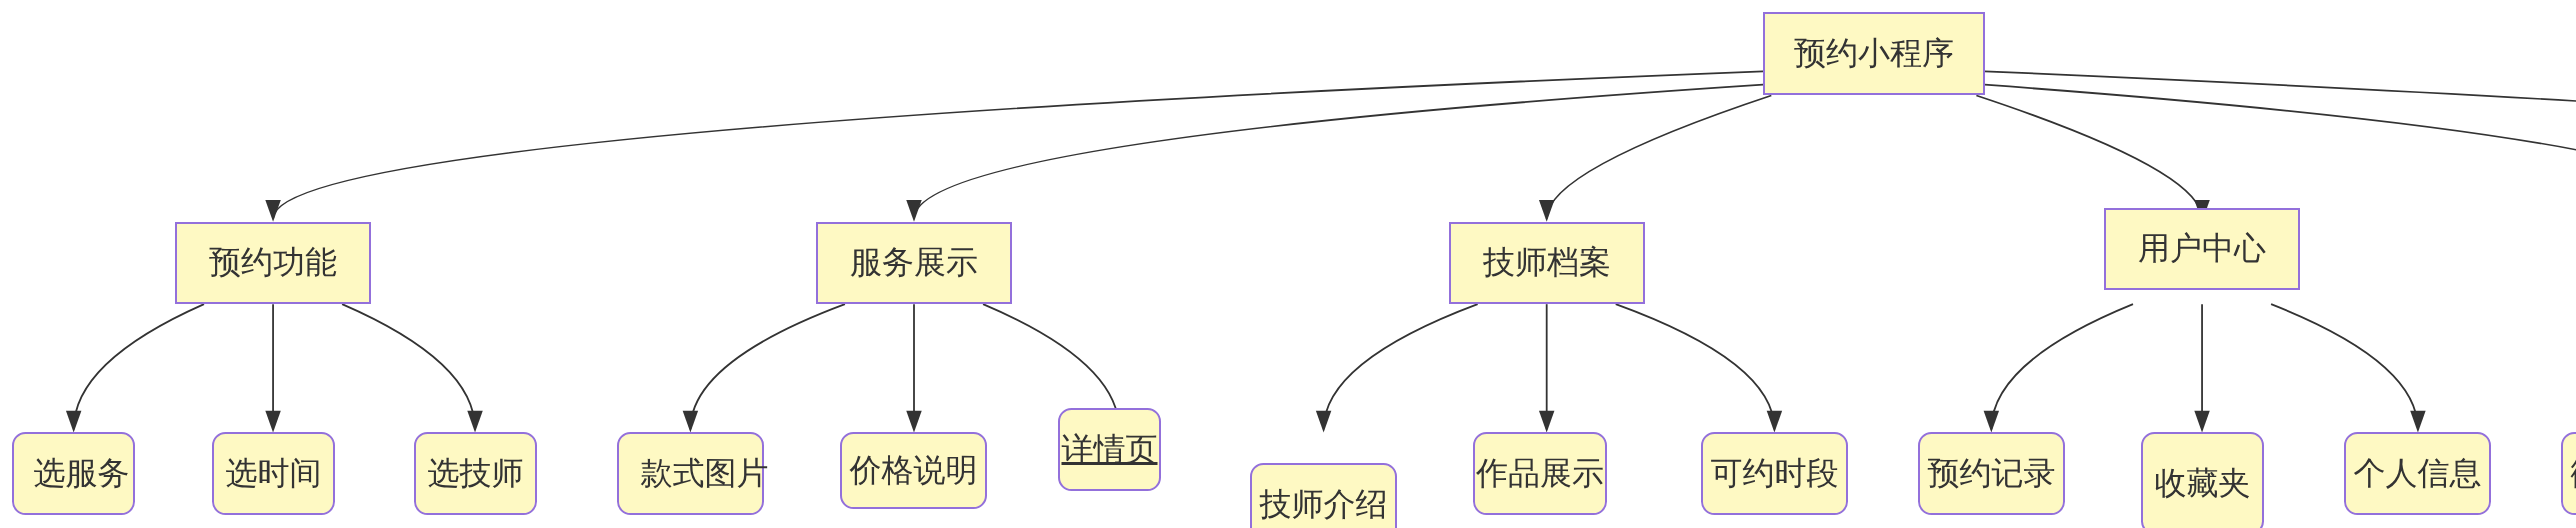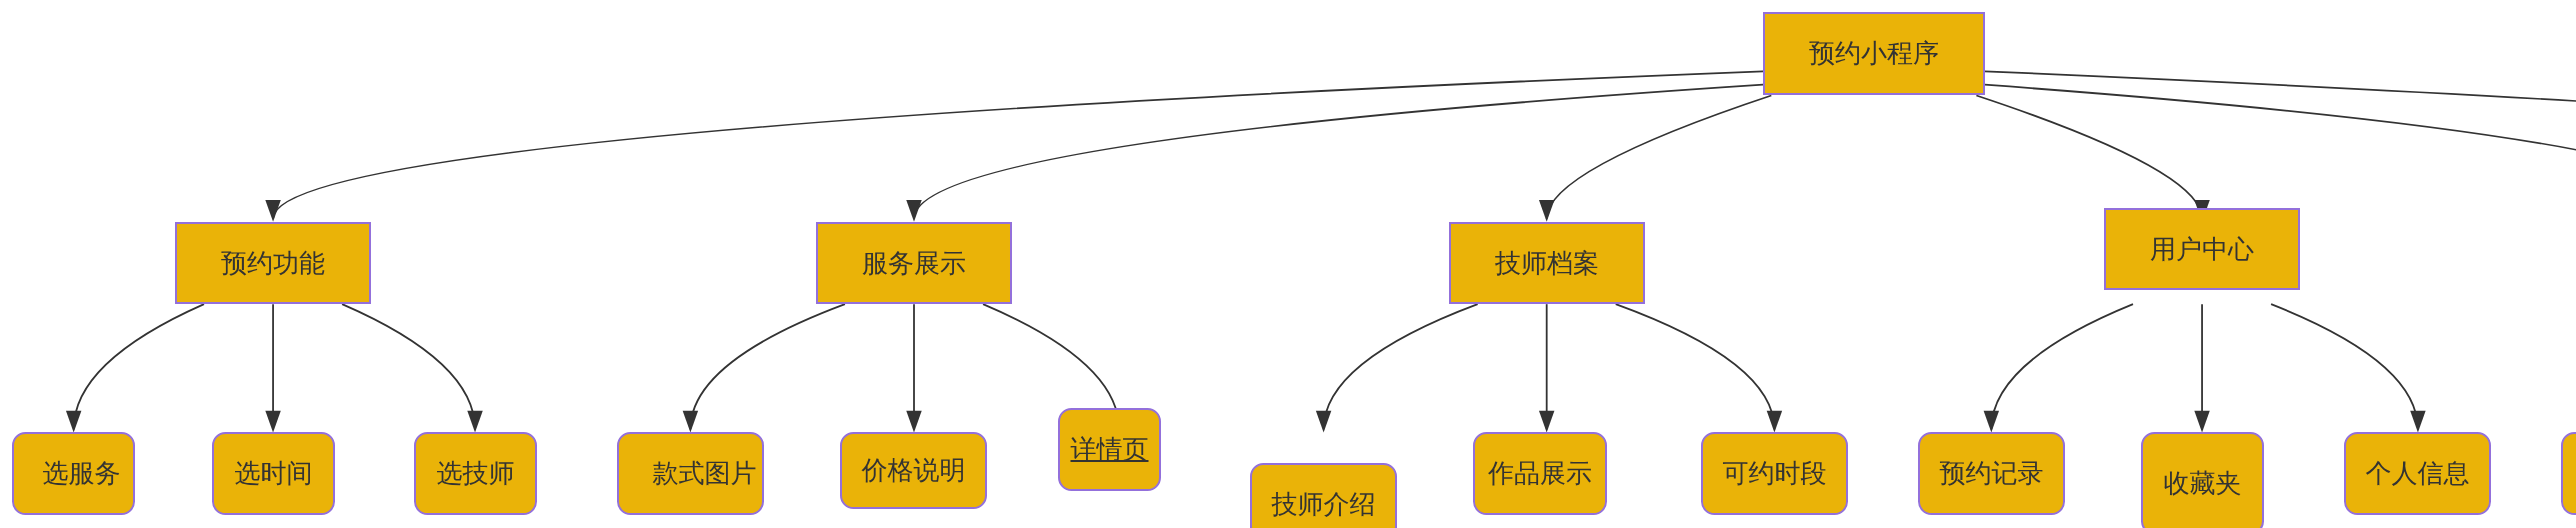--- a/index.html
+++ b/index.html
@@ -31,24 +31,24 @@
   .edge-arrow {
     fill: #333333;
     stroke: none;
   }
   .node {
     position: absolute;
     box-sizing: border-box;
     display: flex;
     align-items: center;
     justify-content: center;
-    background: #eab308;
+    background: #fef9c3;
     border: 2.1px solid #9370DB;
     color: #333333;
-    font-size: 26px;
+    font-size: 32px;
     white-space: nowrap;
     z-index: 2;
   }
   .node.rounded {
     border-radius: 13.4px;
     border-width: 2.6px;
   }
   .diamond-shape {
     fill: #F99BF2;
     stroke: #8F8FE3;

